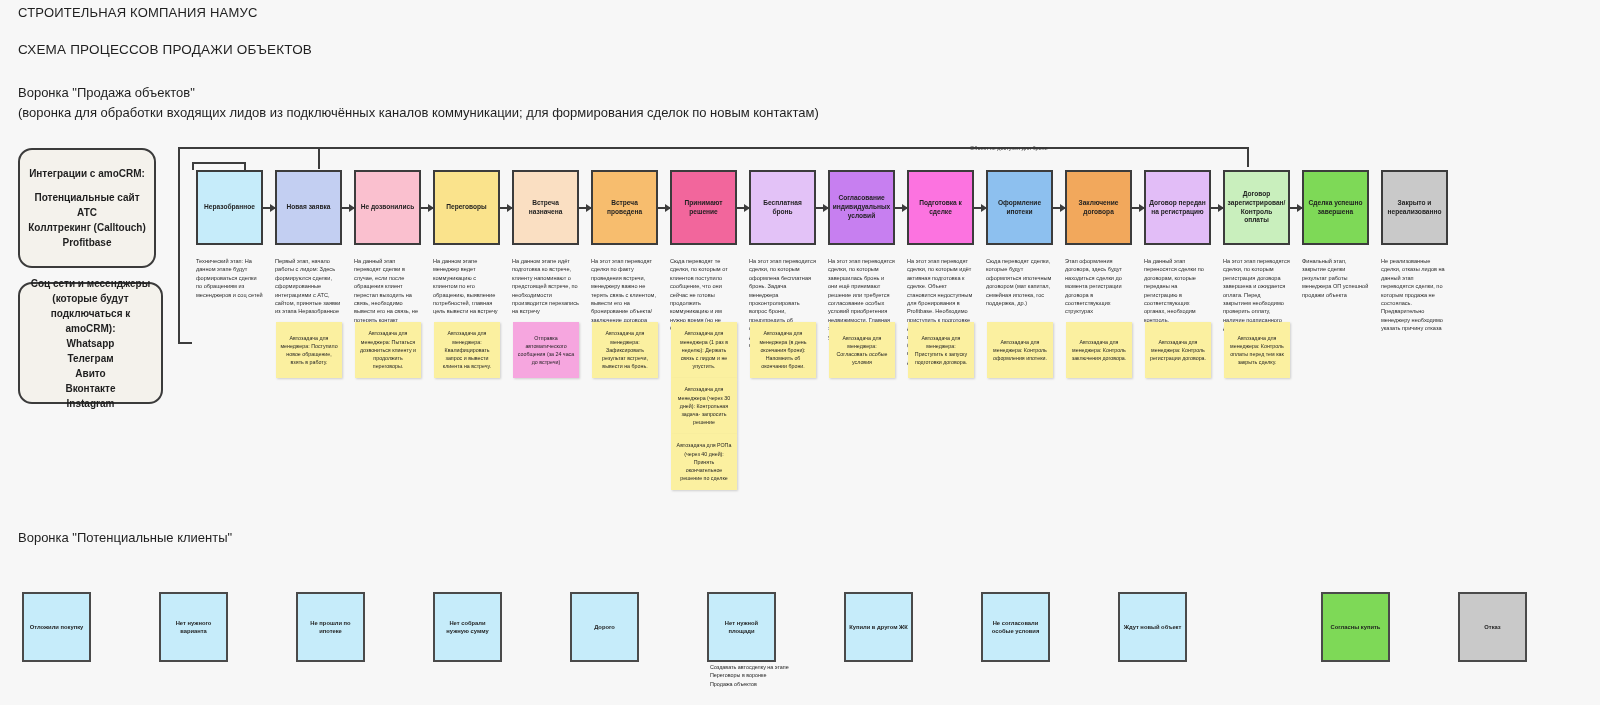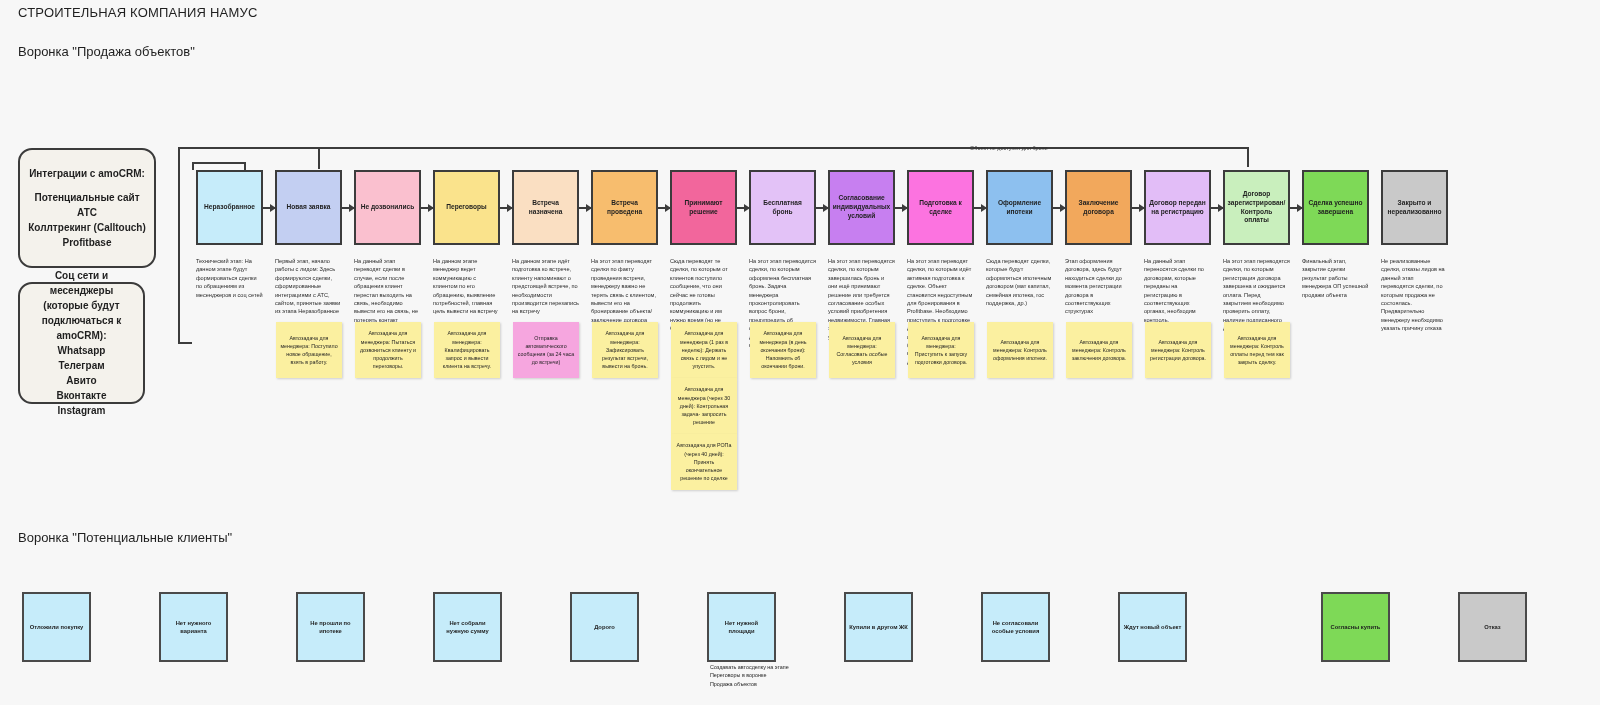--- a/index.html
+++ b/index.html
@@ -110,35 +110,37 @@
     font-size:5.4px;
     line-height:1.55;
     width:80px;
   }
 </style>
 </head>
 <body>
 
 <div class="headings">
   <div class="h-company">СТРОИТЕЛЬНАЯ КОМПАНИЯ НАМУС</div>
+  <div class="h-scheme">СХЕМА ПРОЦЕССОВ ПРОДАЖИ ОБЪЕКТОВ</div>
   <div class="funnel-title">
     <div>Воронка "Продажа объектов"</div>
+    <div>(воронка для обработки входящих лидов из подключённых каналов коммуникации; для формирования сделок по новым контактам)</div>
   </div>
 </div>
 
 <div class="src" id="src0" style="left:18px; top:148px; width:138px; height:120px;">
   <div>Интеграции с amoCRM:</div>
   <div class="blank"></div>
   <div>Потенциальные сайт</div>
   <div>АТС</div>
   <div>Коллтрекинг (Calltouch)</div>
   <div>Profitbase</div>
 </div>
 
-<div class="src" id="src1" style="left:18px; top:282px; width:127px; height:122px;">
+<div class="src" id="src1" style="left:18px; top:282px; width:145px; height:122px;">
   <div>Соц сети и месенджеры</div>
   <div>(которые будут</div>
   <div>подключаться к amoCRM):</div>
   <div class="blank"></div>
   <div>Whatsapp</div>
   <div>Телеграм</div>
   <div>Авито</div>
   <div>Вконтакте</div>
   <div>Instagram</div>
 </div>

